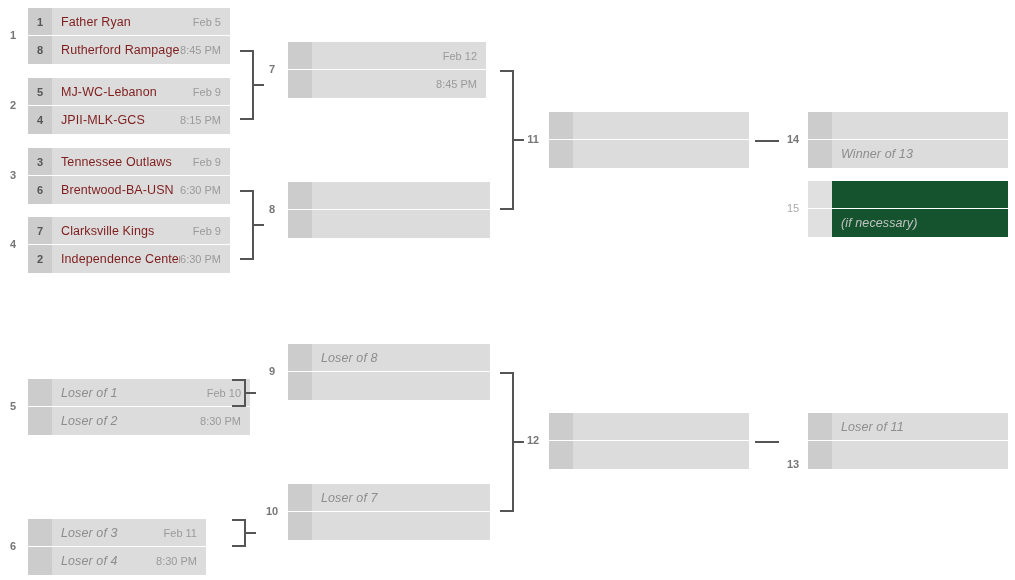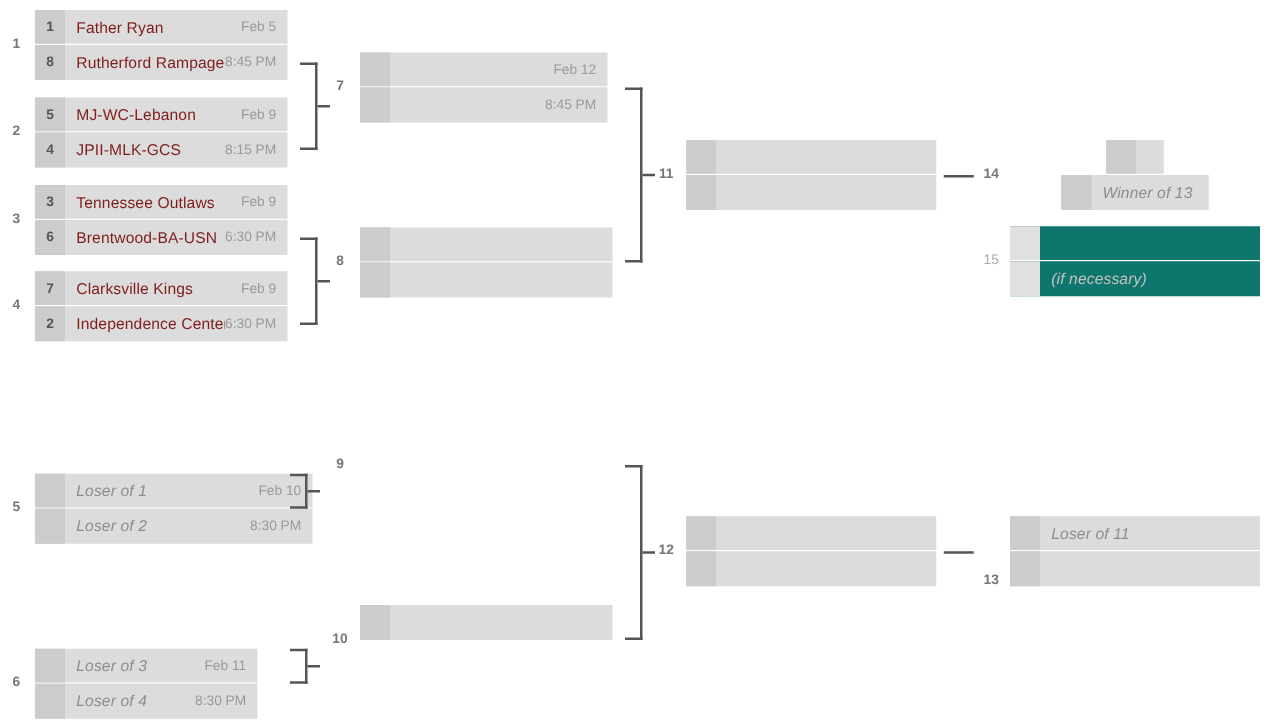--- a/index.html
+++ b/index.html
@@ -70,21 +70,21 @@
   }
   .meta {
     padding-right: 9px;
     font-size: 11px;
     color: #9a9a9a;
     white-space: nowrap;
     flex: 0 0 auto;
   }
 
   
-  .match.faded .slot { background: #0f766e; }
+  .match.faded .slot { background: #14532d; }
   .match.faded .seed { background: #e0e0e0; }
   .match.faded .team { color: #c2c2c2; }
   .match.faded .meta { color: #cccccc; }
 
   
   .gnum {
     position: absolute;
     font-size: 11px;
     font-weight: bold;
     color: #777777;
@@ -227,23 +227,40 @@
       <div class="meta"></div>
     </div>
     <div class="slot">
       <div class="seed"></div>
       <div class="team"></div>
       <div class="meta"></div>
     </div>
   </div>
 
   <div class="gnum" style="left:261px; top:365px;">9</div>
+  <div class="match" style="left:288px; top:344px; width:202px;">
+    <div class="slot top">
+      <div class="seed"></div>
+      <div class="team placeholder">Loser of 8</div>
+      <div class="meta"></div>
+    </div>
+    <div class="slot">
+      <div class="seed"></div>
+      <div class="team"></div>
+      <div class="meta"></div>
+    </div>
+  </div>
 
   <div class="gnum" style="left:261px; top:505px;">10</div>
   <div class="match" style="left:288px; top:484px; width:202px;">
+    <div class="slot top">
+      <div class="seed"></div>
+      <div class="team placeholder">Loser of 7</div>
+      <div class="meta"></div>
+    </div>
     <div class="slot">
       <div class="seed"></div>
       <div class="team"></div>
       <div class="meta"></div>
     </div>
   </div>
 
   <div class="gnum" style="left:522px; top:133px;">11</div>
   <div class="match" style="left:549px; top:112px; width:200px;">
     <div class="slot top">
@@ -280,21 +297,21 @@
       <div class="meta"></div>
     </div>
     <div class="slot">
       <div class="seed"></div>
       <div class="team"></div>
       <div class="meta"></div>
     </div>
   </div>
 
   <div class="gnum" style="left:782px; top:133px;">14</div>
-  <div class="match" style="left:808px; top:112px; width:200px;align-items:center;">
+  <div class="match" style="left:808px; top:112px; width:200px;">
     <div class="slot top">
       <div class="seed"></div>
       <div class="team"></div>
       <div class="meta"></div>
     </div>
     <div class="slot">
       <div class="seed"></div>
       <div class="team placeholder">Winner of 13</div>
       <div class="meta"></div>
     </div>

